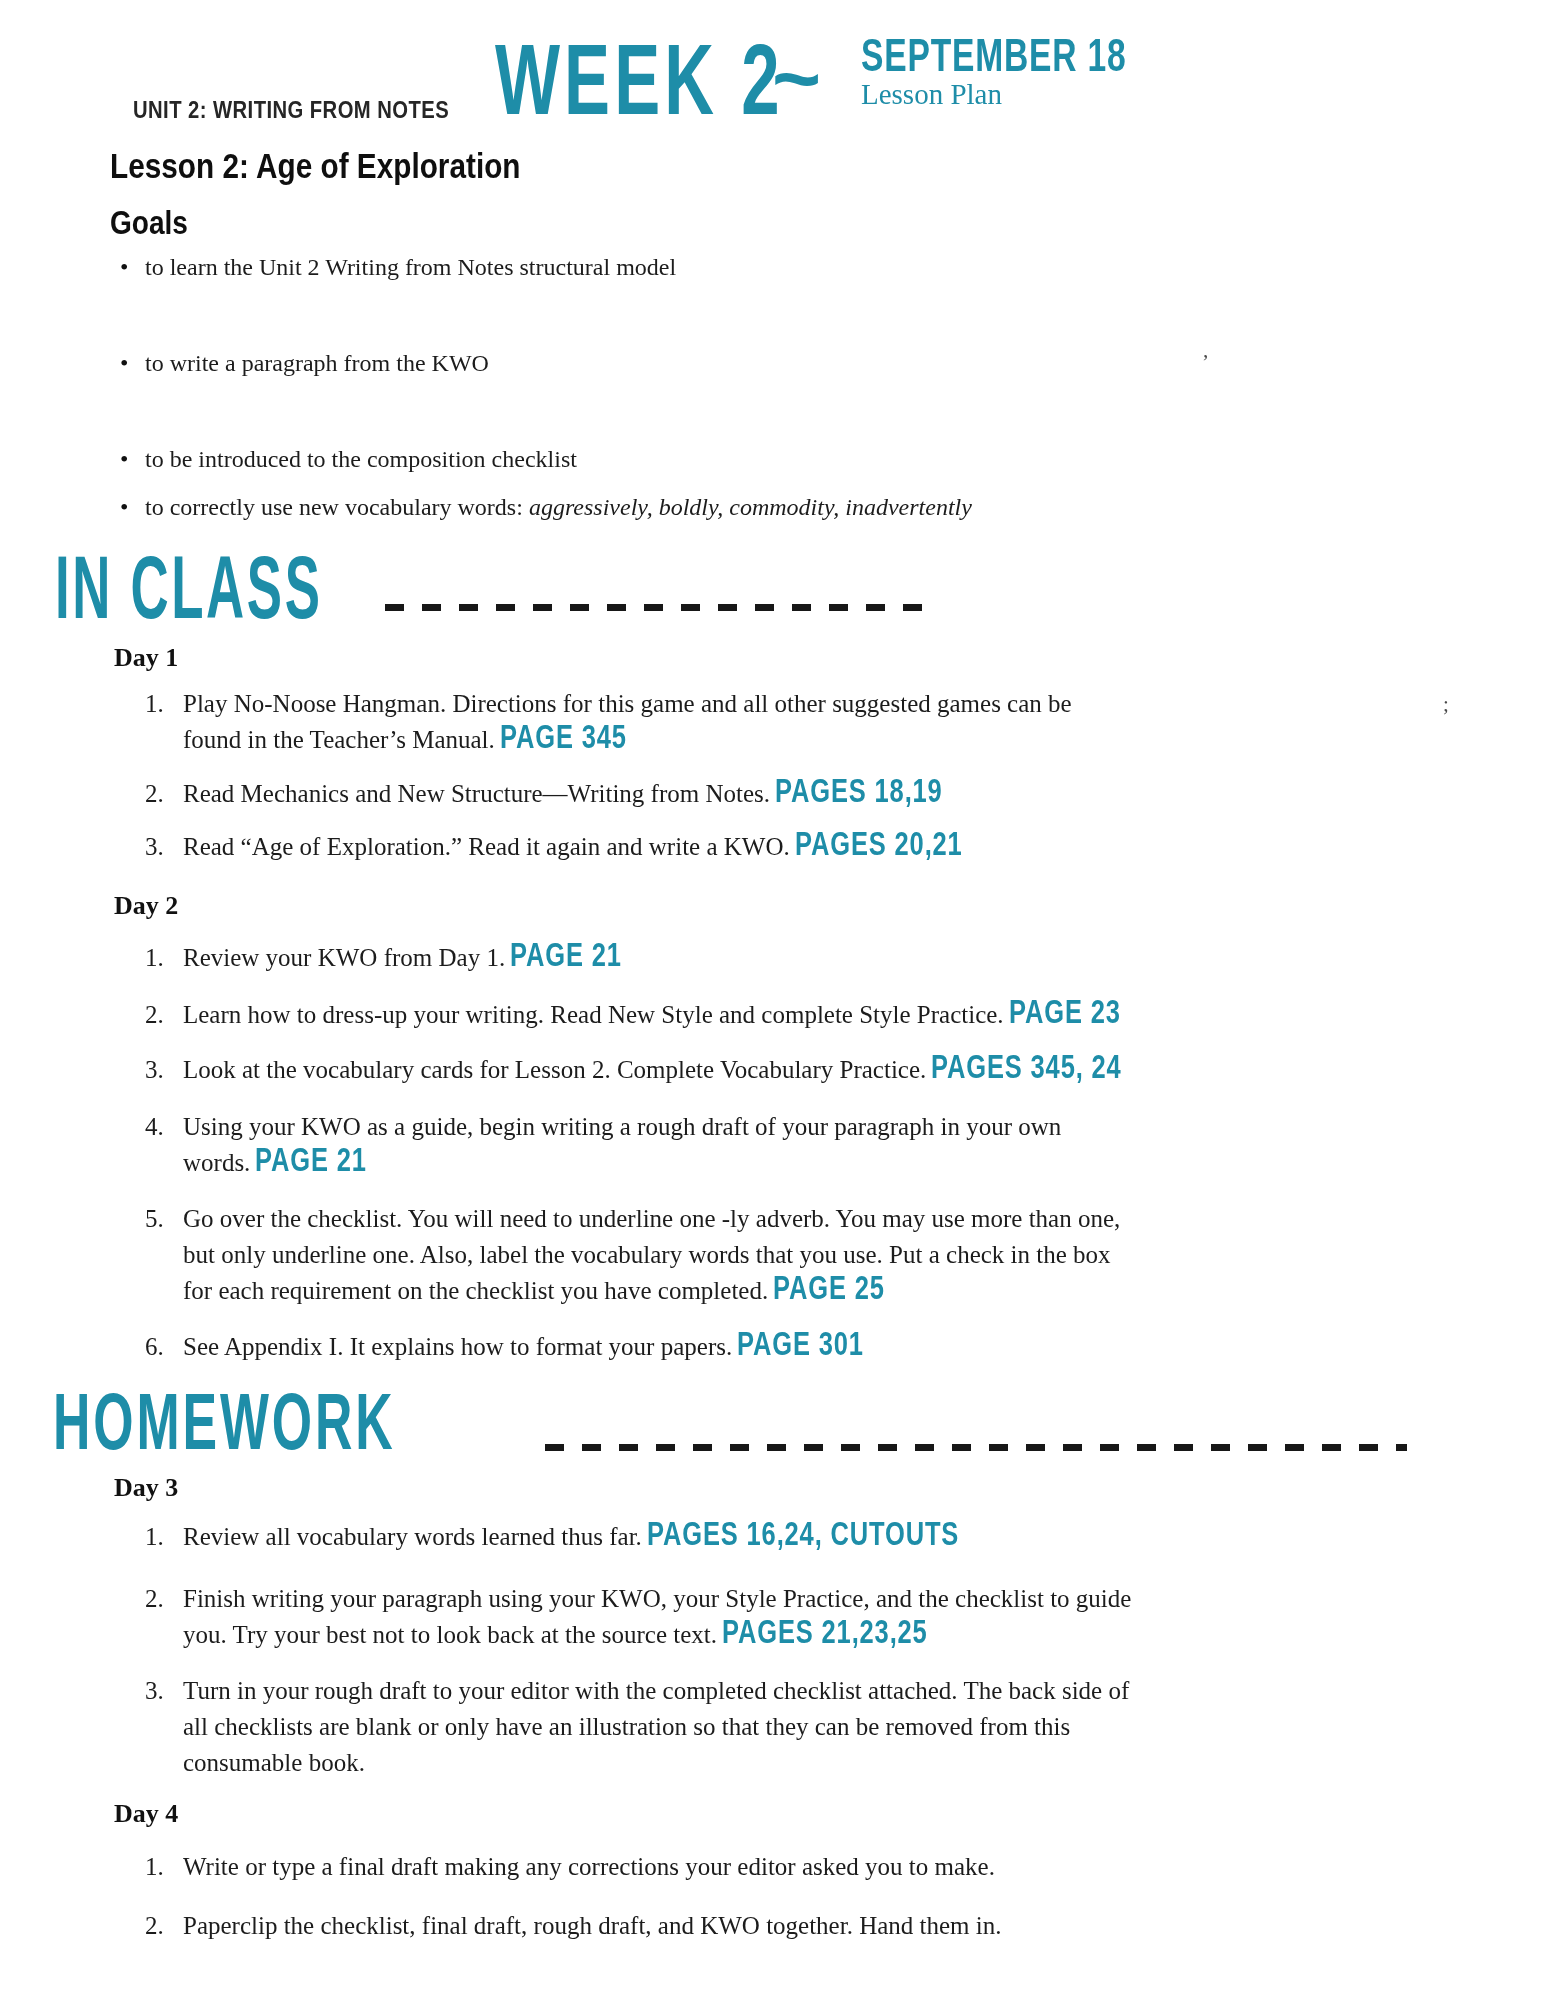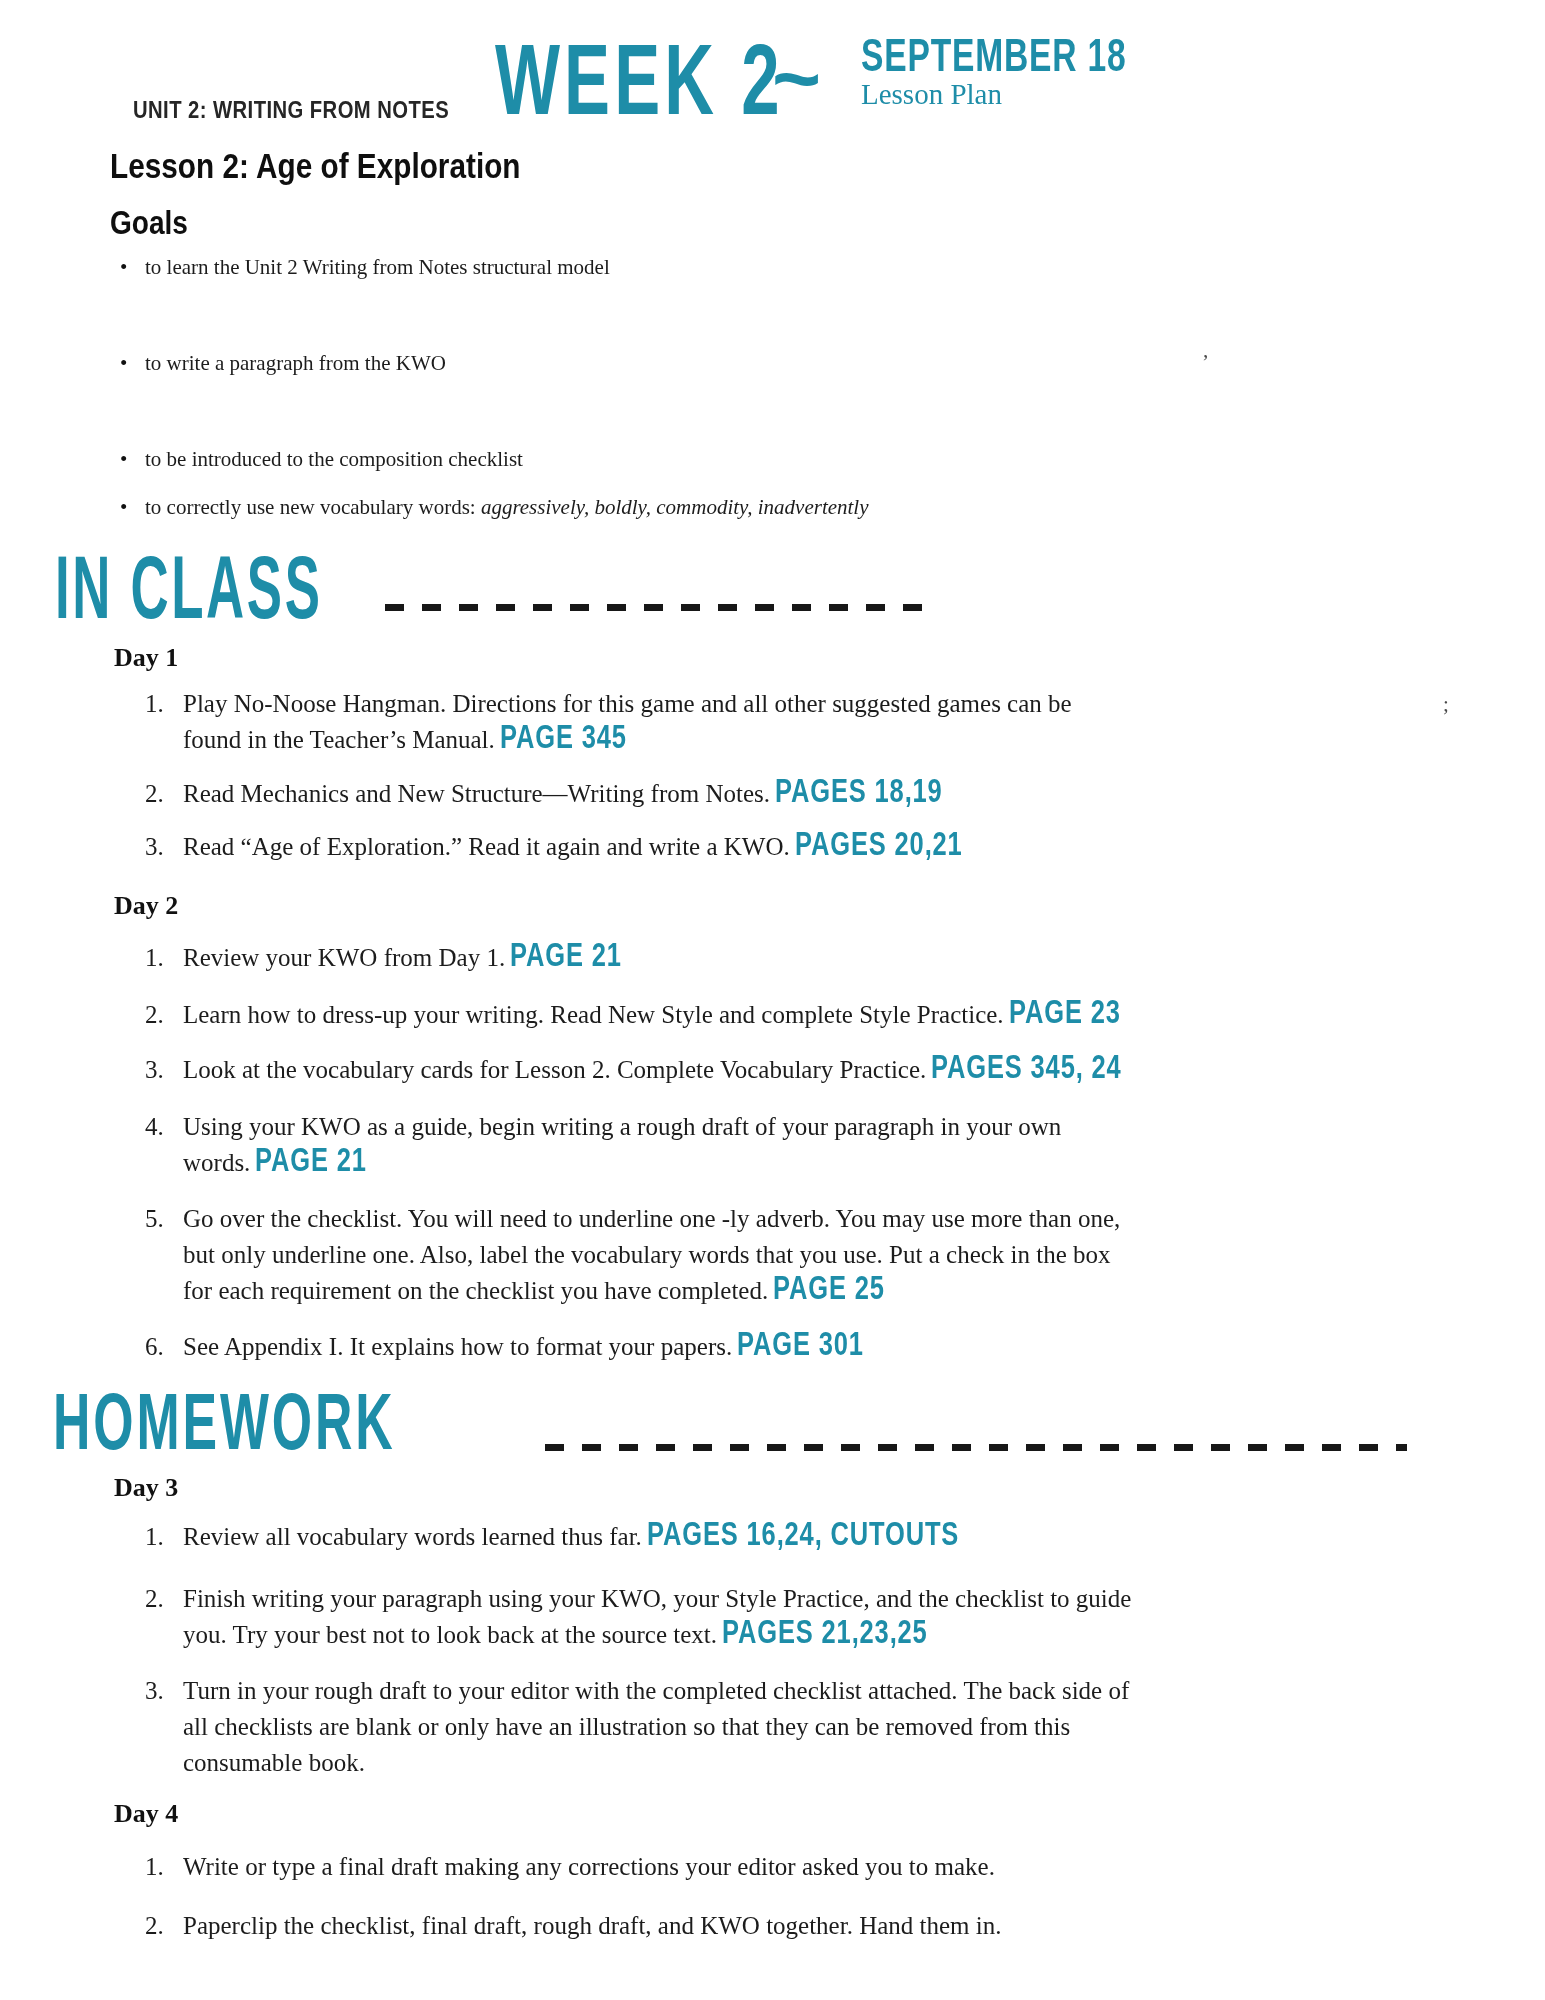--- a/index.html
+++ b/index.html
@@ -33,21 +33,21 @@
   .homework-heading { left:53px; top:1376px; font-size:72px; letter-spacing:4px; transform:scale(.72,1.1); }
   .teal-note { position:absolute; color:var(--teal); font-family:"Liberation Serif",serif; white-space:nowrap; }
   .inclass-note  { left:300px; top:560px;  font-size:23.5px; }
   .homework-note { left:350px; top:1406px; font-size:22.5px; }
   .dash { position:absolute; height:7px;
     background:repeating-linear-gradient(90deg,#171717 0 19px,transparent 19px 37px); }
   .inclass-dash  { left:385px; top:604px;  width:548px; }
   .homework-dash { left:545px; top:1444px; width:862px; }
 
   
-  .goal { position:absolute; left:120px; width:1100px; font-size:21px; line-height:34px; }
+  .goal { position:absolute; left:120px; width:1100px; font-size:24px; line-height:34px; }
   .goal .gb { display:inline-block; width:25px; color:#111; }
   .goal em { font-style:italic; }
 
   
   .item { position:absolute; left:145px; width:988px; box-sizing:border-box; padding-left:38px;
     font-size:25px; line-height:36px; color:var(--ink); }
   .item .num { position:absolute; left:0; top:0; }
   .pg { font-family:"Liberation Sans",sans-serif; font-weight:700; color:var(--teal);
     display:inline-block; font-size:30px; line-height:30px; letter-spacing:1px;
     transform:translateY(1px) scale(.85,1.12); transform-origin:bottom left;

